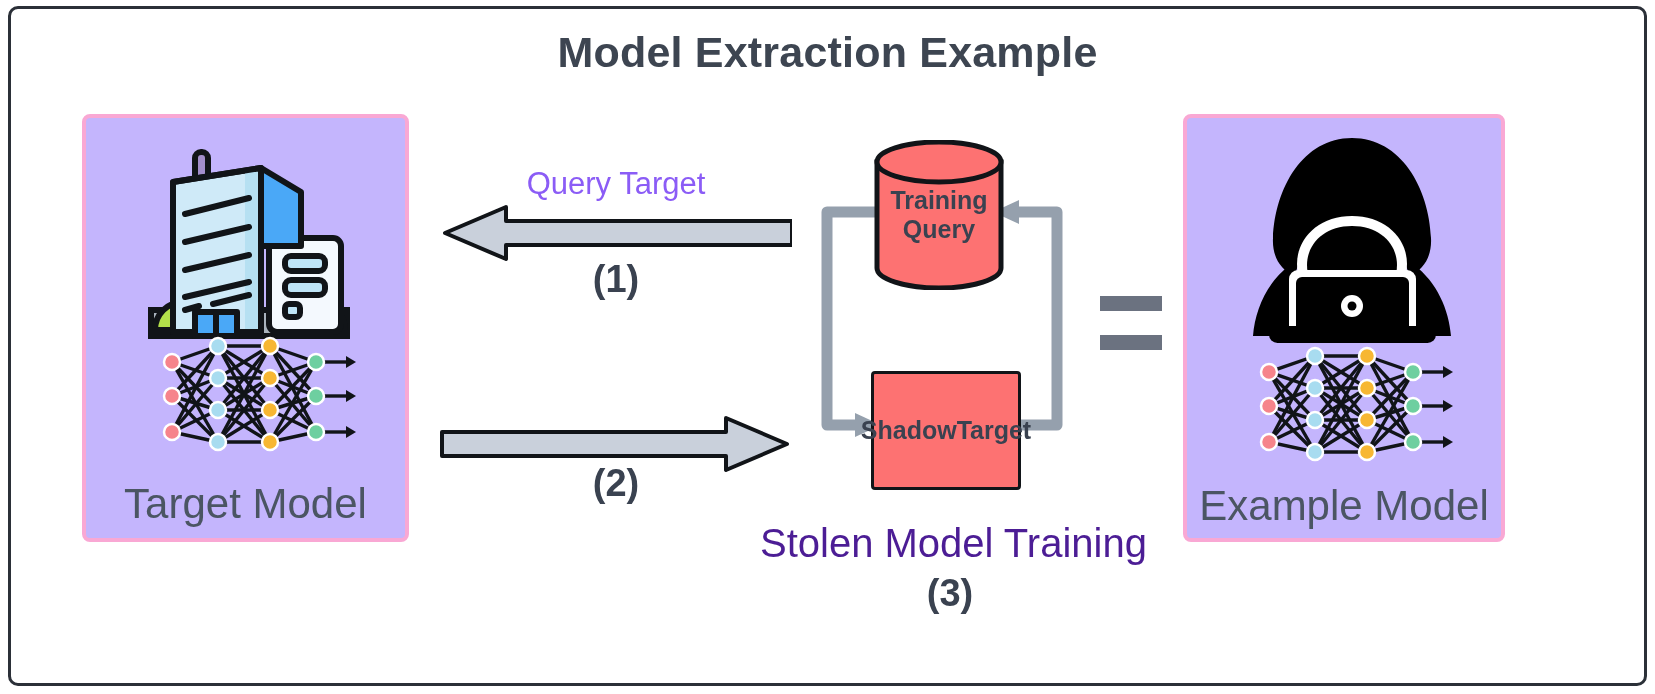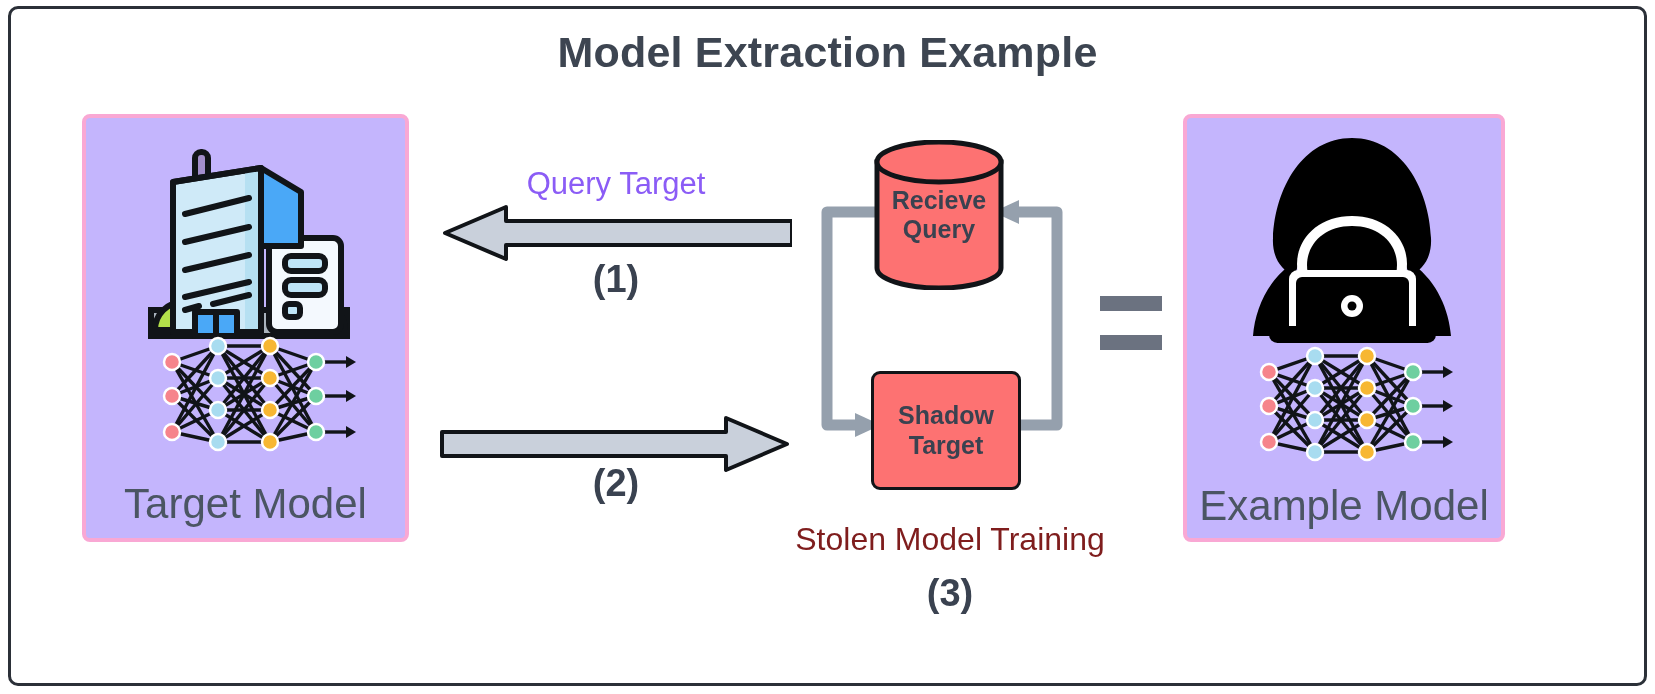--- a/index.html
+++ b/index.html
@@ -119,46 +119,46 @@
     pointer-events: none;
   }
   #shadow-box {
     position: absolute;
     left: 871px;
     top: 371px;
     width: 150px;
     height: 119px;
     background: #fd7272;
     border: 3px solid #111418;
-    border-radius: 9px;
+    border-radius: 4px;
     box-sizing: border-box;
     display: flex;
-    flex-direction: column;
+    flex-direction: row;
     align-items: center;
     justify-content: center;
     font-size: 25px;
     font-weight: bold;
     color: #3a4250;
     line-height: 1.18;
   }
   #loop-svg {
     position: absolute;
     left: 805px;
     top: 185px;
     width: 275px;
     height: 265px;
   }
   #training-caption {
     position: absolute;
     left: 760px;
     top: 521px;
     width: 380px;
     text-align: center;
-    font-size: 32px;
-    color: #7f1d1d;
+    font-size: 40px;
+    color: #4c1d95;
     white-space: nowrap;
   }
 
   
   #equals {
     position: absolute;
     left: 1100px;
     top: 296px;
     width: 62px;
     height: 54px;
@@ -316,21 +316,21 @@
     <path d="M216 240 L252 240 L252 27 L212 27" fill="none" stroke="#95a0ad" stroke-width="11" stroke-linejoin="round"></path>
     <path d="M214 15 L188 27 L214 39 Z" fill="#95a0ad"></path>
   </svg>
 
   <div id="attacker-cyl">
     <svg viewBox="0 0 130 150" width="130" height="150" style="position:absolute;left:0;top:0;">
       <path d="M3 22 L3 128 A62 20 0 0 0 127 128 L127 22 Z" fill="#fd7272" stroke="#111418" stroke-width="5"></path>
       <ellipse cx="65" cy="22" rx="62" ry="20" fill="#fd7272" stroke="#111418" stroke-width="5"></ellipse>
     </svg>
     <div class="cyl-label">
-      <span>Recieve</span>
+      <span>Training</span>
       <span>Query</span>
     </div>
   </div>
 
   <div id="shadow-box">
     <span>Shadow</span>
     <span>Target</span>
   </div>
 
   <div id="training-caption">Stolen Model Training</div>

